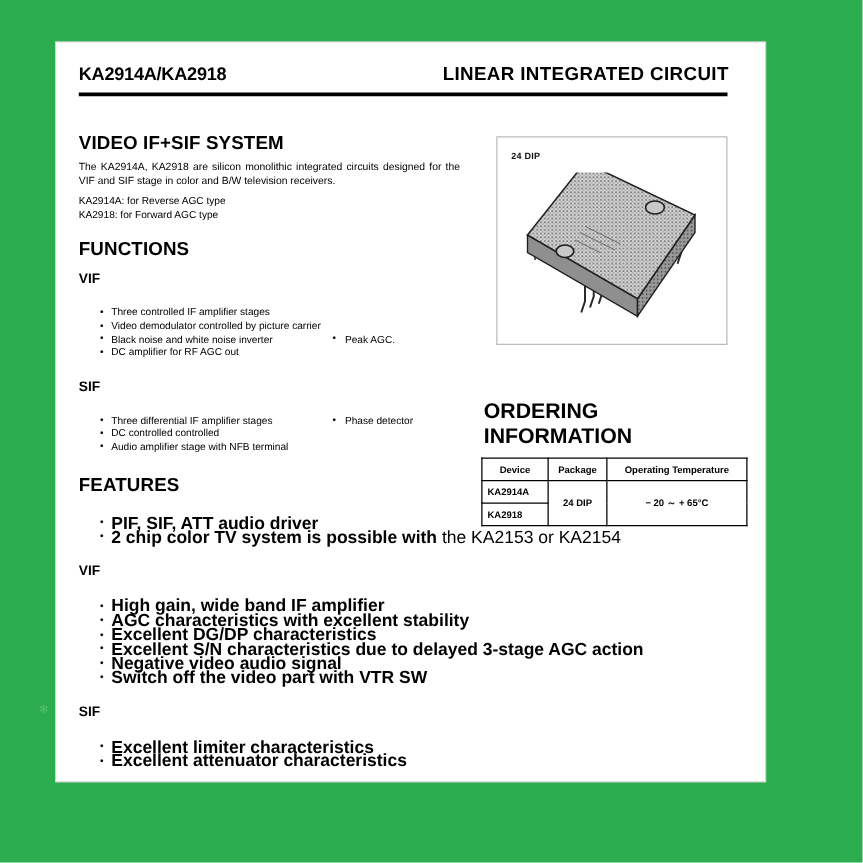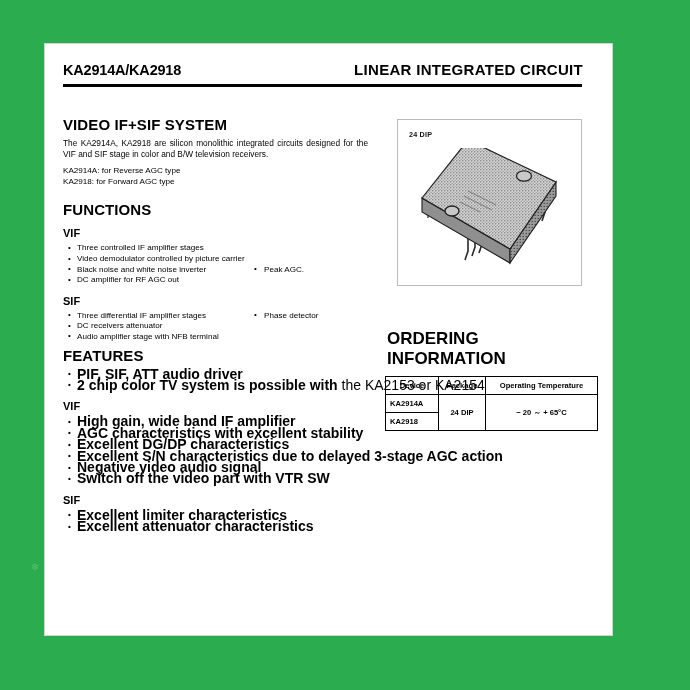--- a/index.html
+++ b/index.html
@@ -10,21 +10,21 @@
     width: 690px;
     height: 690px;
     background: #2bac4e;
     font-family: "Liberation Sans", sans-serif;
     overflow: hidden;
     position: relative;
   }
   #page {
     position: absolute;
     left: 45px;
-    top: 44px;
+    top: 34px;
     width: 567px;
     height: 591px;
     background: #ffffff;
     box-shadow: 0 0 0 1px #cfd6d0;
     overflow: hidden;
   }
   .watermark {
     position: absolute;
     left: 28px;
     top: 560px;
@@ -99,21 +99,21 @@
     width: 305px;
   }
   p.sub-note {
     font-size: 8.1px;
     line-height: 11px;
     margin: 0;
     color: #000;
   }
   ul.blist {
     list-style: none;
-    margin: 4px;
+    margin: 16px;
     padding: 0;
   }
   ul.blist li {
     font-size: 8.1px;
     line-height: 10.6px;
     color: #000;
     position: relative;
     padding-left: 10px;
     margin: 0;
     white-space: nowrap;
@@ -253,21 +253,21 @@
     </ul>
 
     <h2 class="sub sp-sif-top">SIF</h2>
     <ul class="blist">
       <li>
         <div class="row2">
           <span class="c1">Three differential IF amplifier stages</span>
           <span class="c2">Phase detector</span>
         </div>
       </li>
-      <li>DC receivers attenuator</li>
+      <li>DC controlled controlled</li>
       <li>Audio amplifier stage with NFB terminal</li>
     </ul>
 
     <h1 class="sec sp-feat">FEATURES</h1>
     <ul class="blist bold">
       <li>PIF, SIF, ATT audio driver</li>
       <li><span>2 chip color TV system is possible with</span> <span class="norm">the KA2153 or KA2154</span></li>
     </ul>
 
     <h2 class="sub sp-vif2">VIF</h2>

